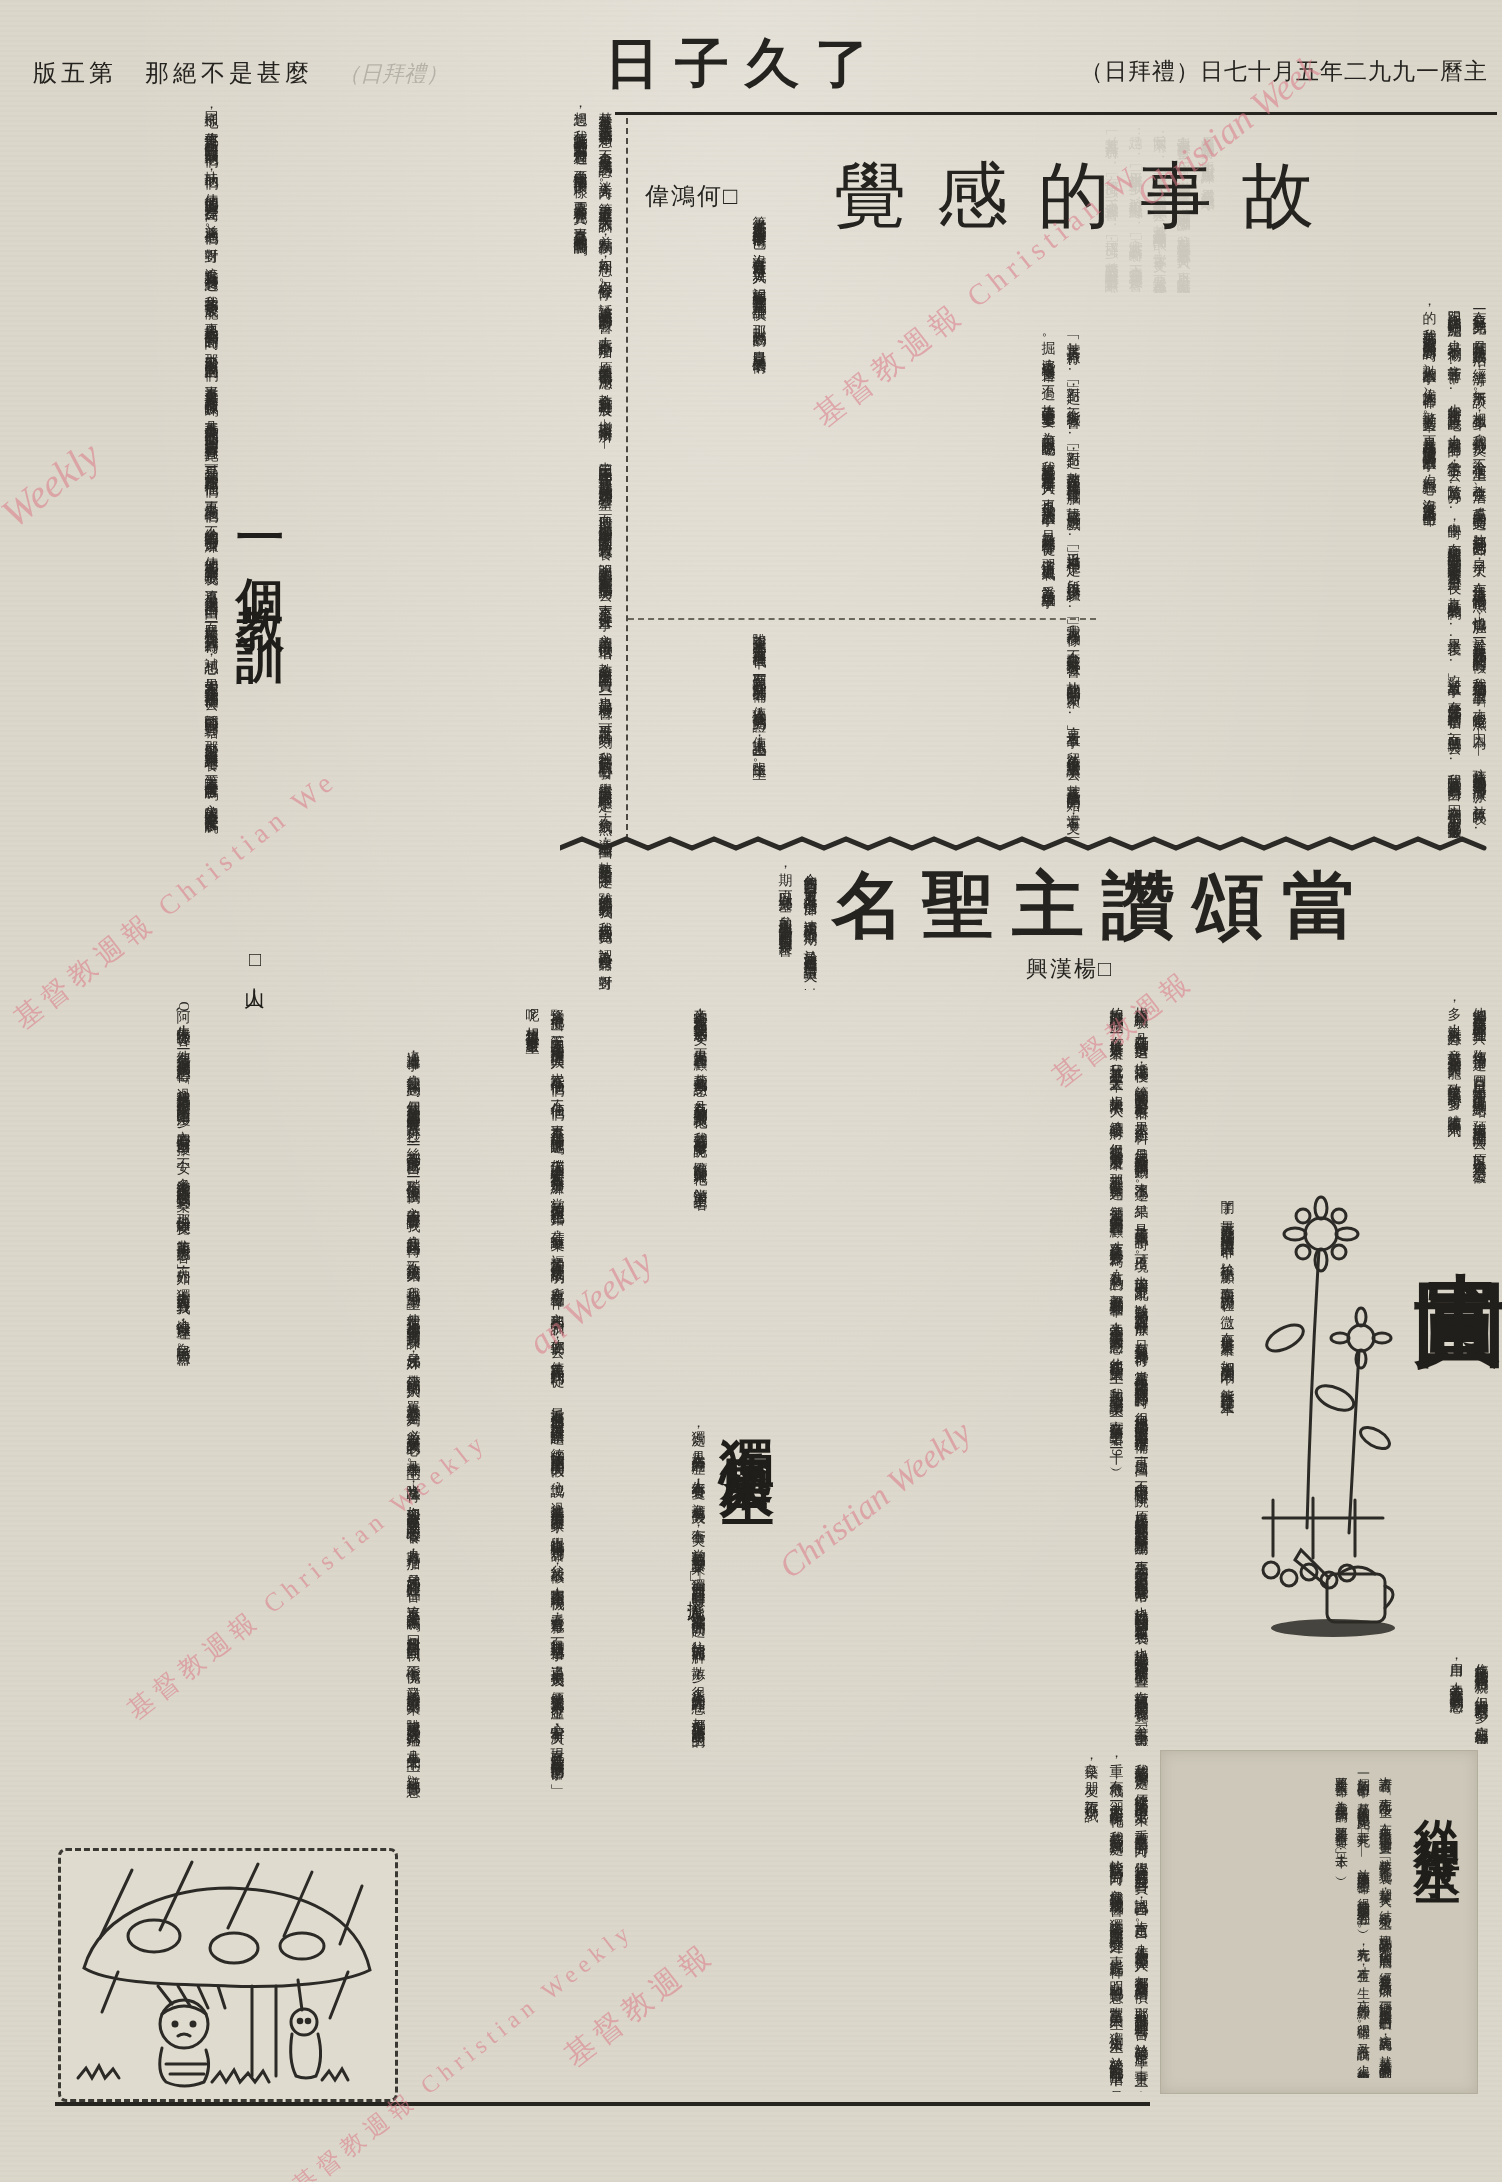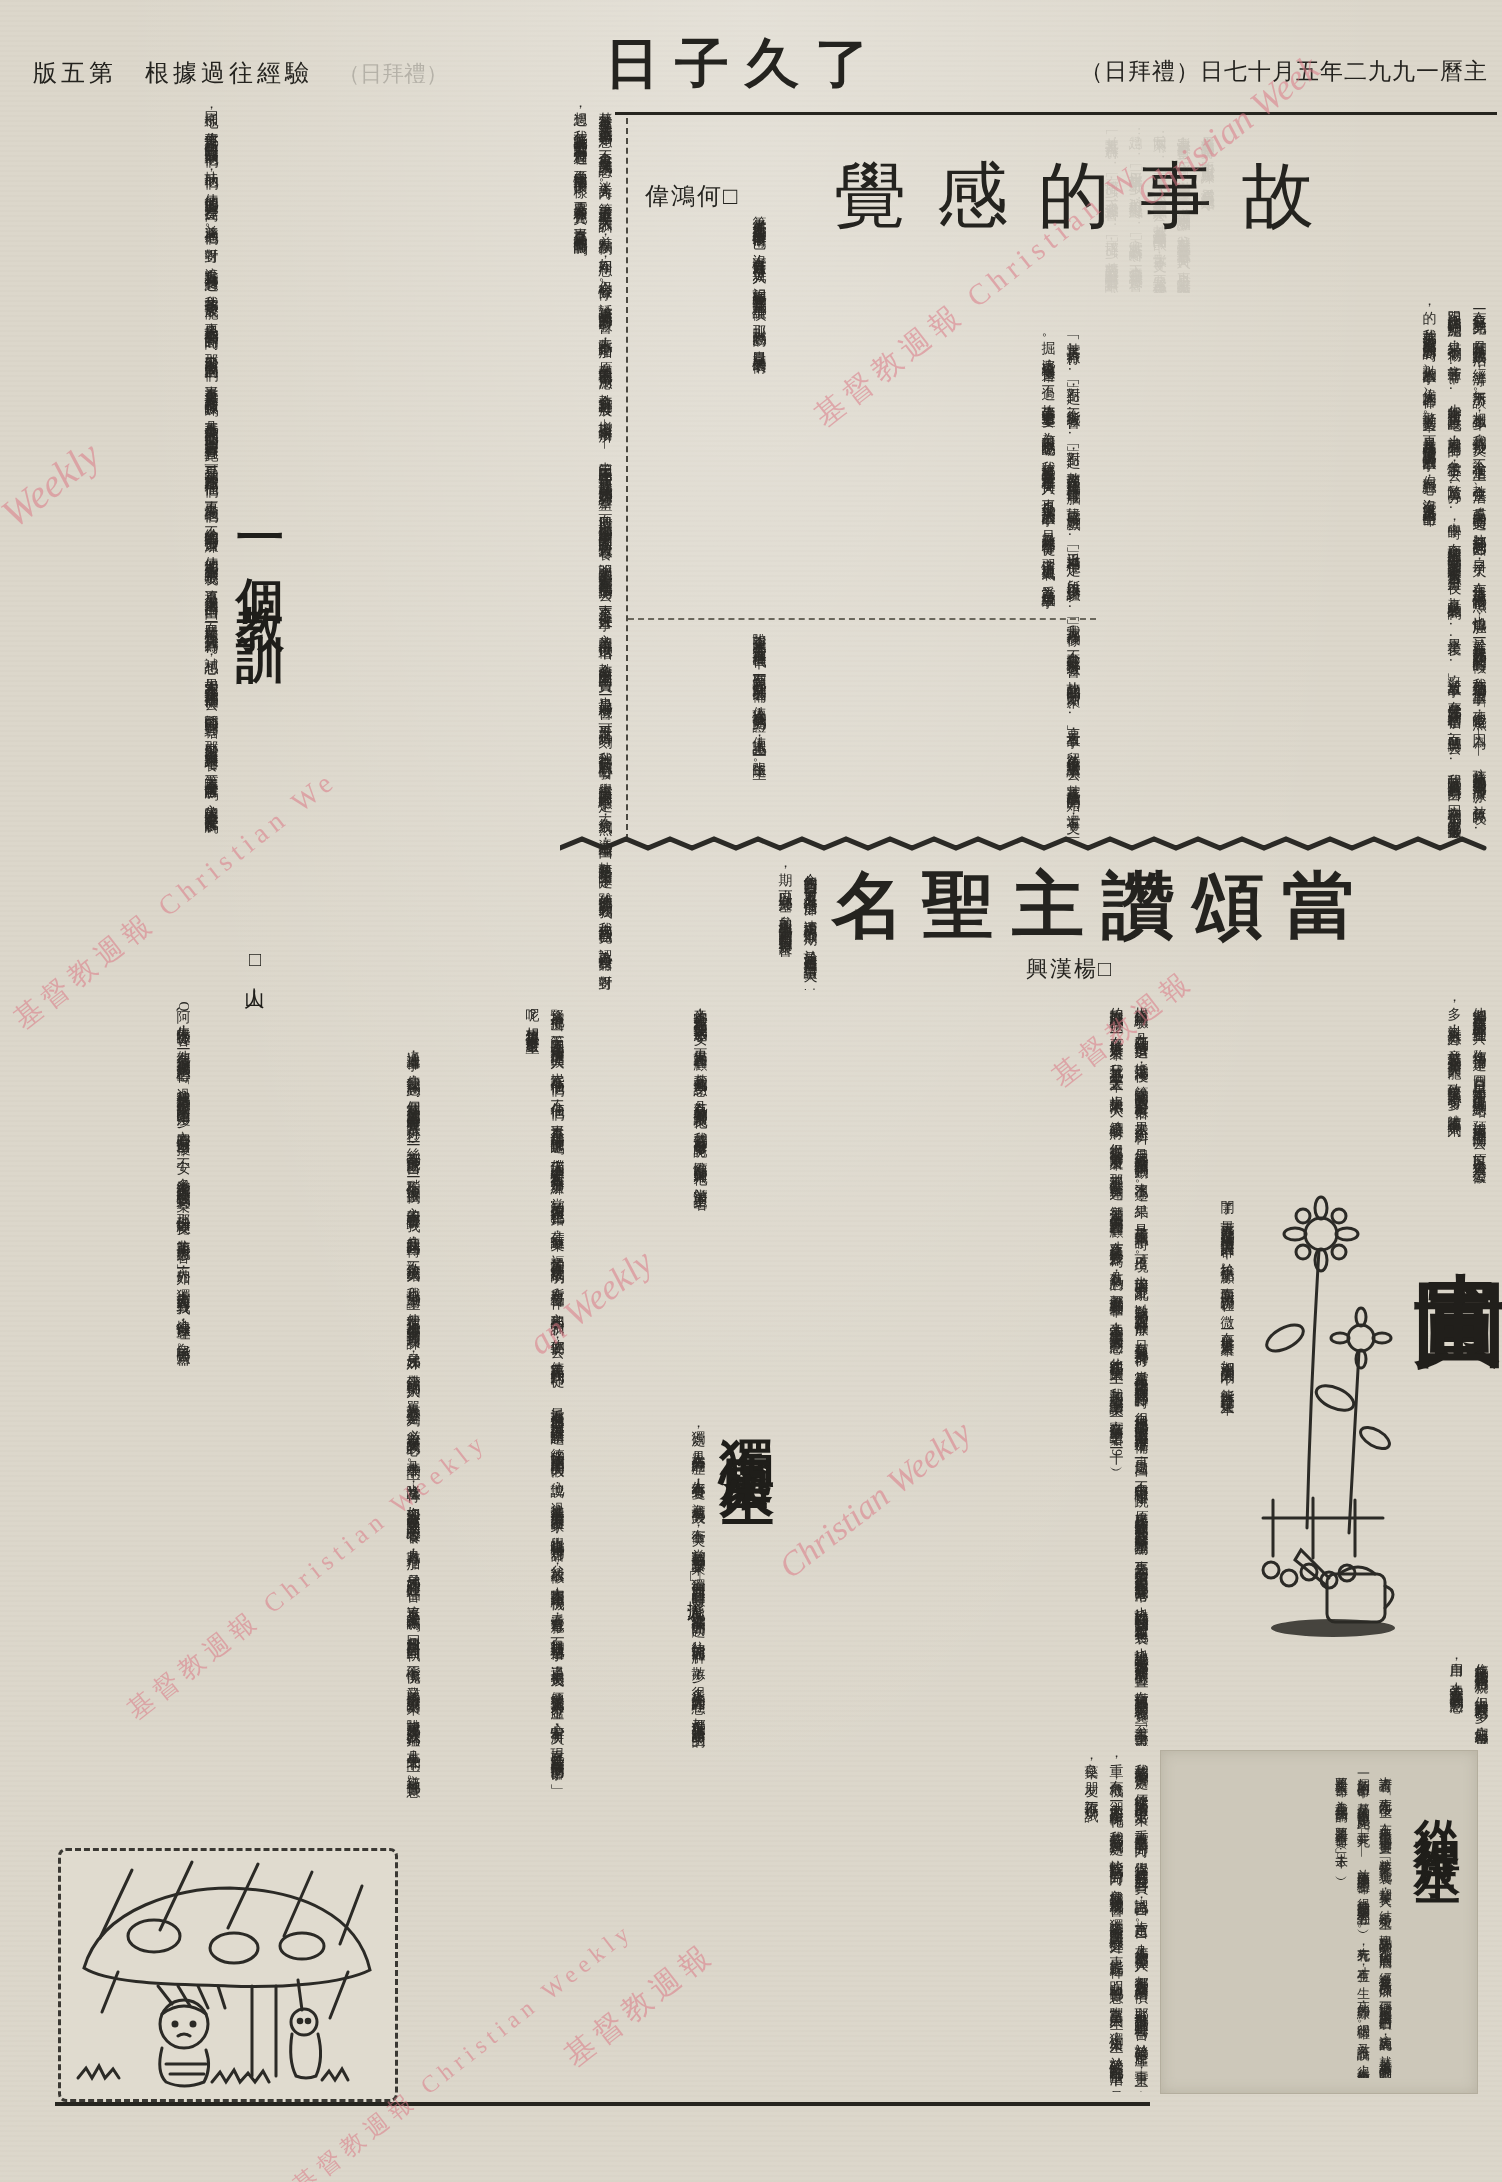--- a/index.html
+++ b/index.html
@@ -49,22 +49,22 @@
   svg .ln{stroke:#2b2a26; fill:none; stroke-width:3; stroke-linecap:round;}
   svg .fat{stroke:#2b2a26; fill:none; stroke-width:5; stroke-linecap:round;}
 </style>
 </head>
 <body>
 
 <div id="paper">
 
   <div class="hrtl" style="left:605px;top:28px;width:370px;font-size:54px;font-weight:bold;letter-spacing:16px;">日子久了</div>
   <div class="hrtl" style="left:1080px;top:56px;font-size:23px;letter-spacing:1px;">（日拜禮）日七十月五年二九九一曆主</div>
-  <div class="hrtl" style="left:33px;top:57px;font-size:24px;letter-spacing:4px;">版五第　根據過往經驗</div>
-  <div class="hrtl" style="left:338px;top:59px;font-size:22px;opacity:.22;">（日拜禮）</div>
+  <div class="hrtl" style="left:33px;top:57px;font-size:24px;letter-spacing:4px;">版五第　那絕不是甚麼</div>
+  <div class="hrtl" style="left:338px;top:59px;font-size:22px;opacity:.22;font-style:italic;">（日拜禮）</div>
 
   <div class="rule" style="left:615px;top:112px;width:882px;height:3px;"></div>
   <div class="dashv" style="left:626px;top:118px;height:722px;"></div>
   <div class="dashh" style="left:628px;top:618px;width:468px;"></div>
 
   <div class="hrtl" style="left:834px;top:148px;width:560px;font-size:72px;font-weight:normal;letter-spacing:30px;">覺感的事故</div>
   <div class="hrtl" style="left:645px;top:180px;font-size:24px;letter-spacing:2px;">偉鴻何□</div>
 
   <div class="ghost" style="left:1100px;top:125px;width:388px;height:168px;">「其實去了旅行……」「對不起，不能返教會……」「對不起，整夜埋頭在電腦檯上打電腦，或玩電腦遊戲……」「近日精神不穩定，所以很少讀經……」「我家人拜偶像，不喜歡我經常返教會，故此我們間中才回來……」要看故事，留待各位作者繼續下去。其實這些故事的開始，還有下文，要留待有心人發掘。這些表達很普通，不過，故事的表達更重要，為何叫人不感動呢？我這樣說並不是有意攻擊任何人，也不是抹煞別人的故事，只是難處的基督徒，習慣了這種風氣，愛為自己編故事。</div>
 

